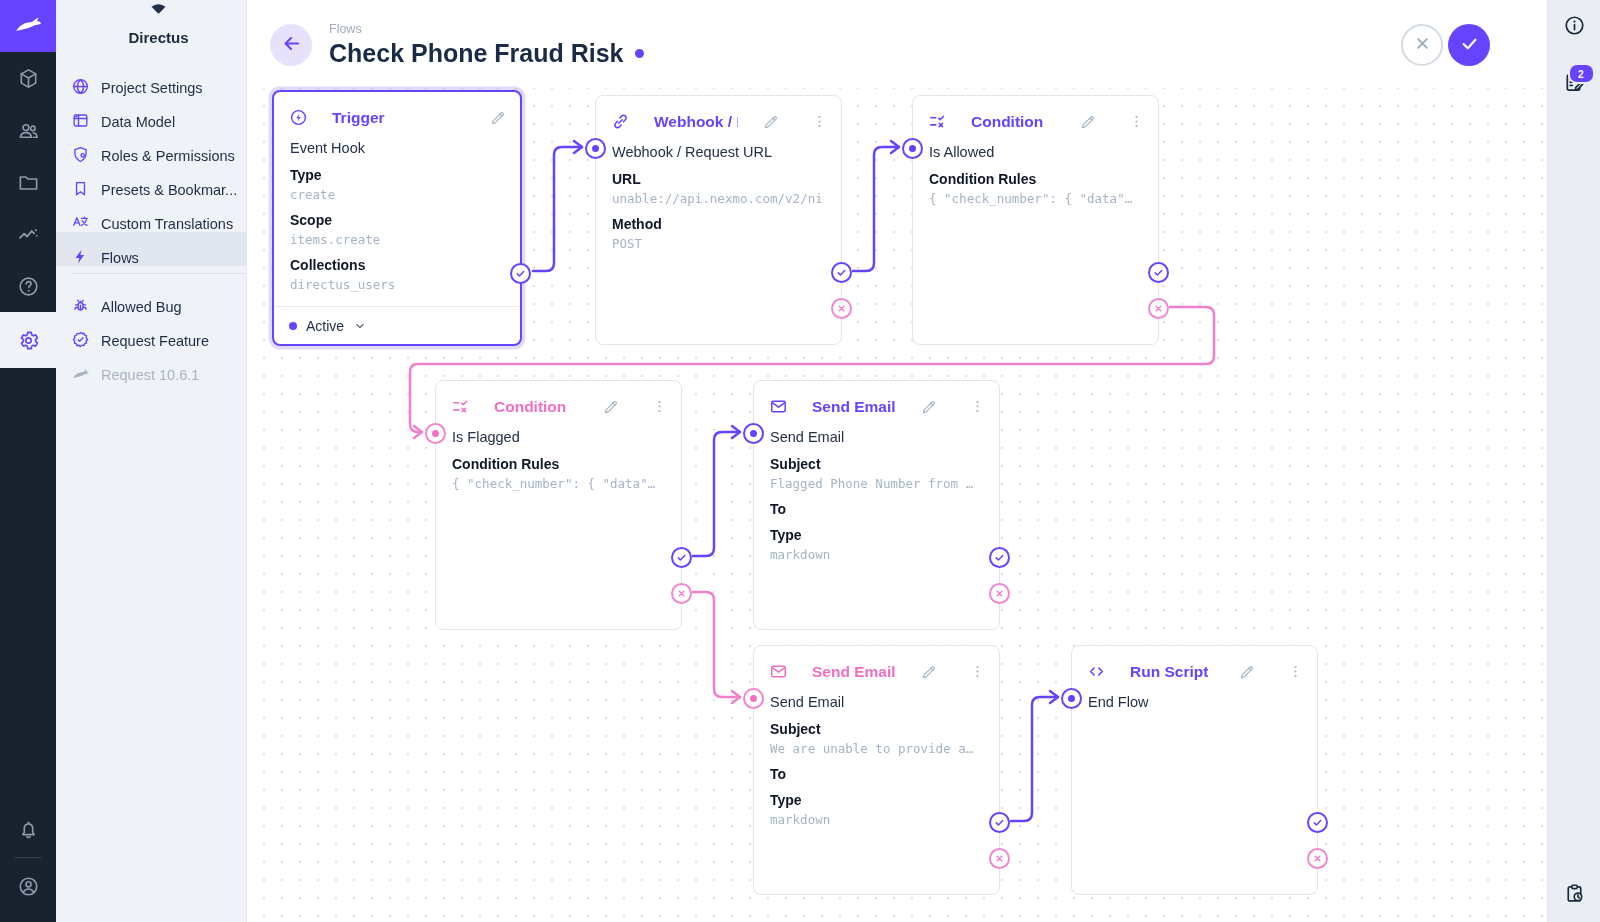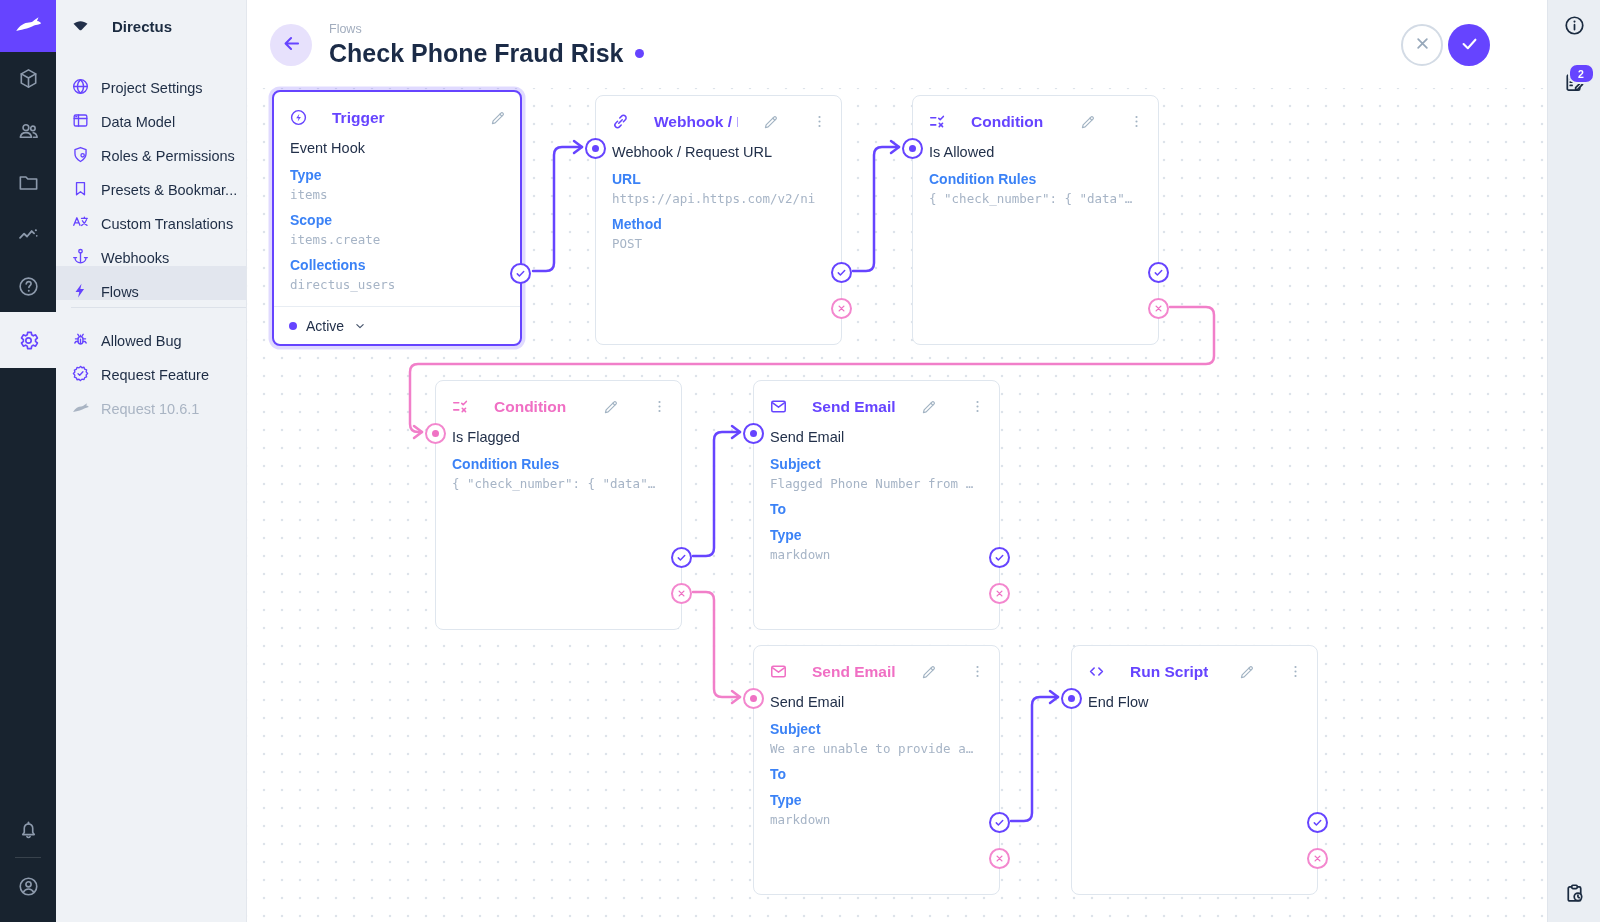--- a/index.html
+++ b/index.html
@@ -12,22 +12,22 @@
   .logo-block svg{width:30px;height:30px;}
   .mod-btn{height:52px;display:flex;align-items:center;justify-content:center;color:#8d9aac;cursor:pointer;}
   .mod-btn svg{width:23px;height:23px;}
   .mod-btn.active{background:#eff2f6;color:#6644ff;height:56px;}
   .mod-bottom{position:absolute;bottom:10px;left:0;width:100%;}
   .mod-divider{height:1px;background:rgba(255,255,255,.14);margin:2px 15px;}
 
   
   .sidebar{position:absolute;left:56px;top:0;width:190px;height:100%;background:#eff2f6;
            border-right:1px solid #e3e7ed;z-index:6;}
-  .sb-header{height:52px;display:flex;align-items:center;gap:22px;padding-left:15px;
-             font-size:15px;font-weight:600;color:#1b2b40;}
+  .sb-header{height:52px;display:flex;align-items:center;gap:10px;padding-left:15px;
+             font-size:15px;font-weight:600;color:#1b2b40;flex-direction:column;}
   .sb-header .sico{color:#22304a;}
   .sb-list{padding-top:10px;}
   .sb-item{height:34px;display:flex;align-items:flex-end;gap:11px;padding-left:15px;
            font-size:14.5px;font-weight:500;color:#1e2d45;cursor:pointer;white-space:nowrap;}
   .sb-item .sico{color:#6644ff;}
   .sb-item.active{background:#e2e6ee;}
   .sb-item.muted{color:#a9b4c3;}
   .sb-item.muted .sico{color:#a9b4c3;}
   .sico{width:19px;height:19px;display:inline-flex;flex:none;}
   .sico svg{width:100%;height:100%;}
@@ -74,21 +74,21 @@
   .op-icon svg{width:100%;height:100%;}
   .card-title{font-size:15.5px;font-weight:700;white-space:nowrap;overflow:hidden;max-width:148px;}
   .acc-purple .card-title,.acc-purple .op-icon{color:#6644ff;}
   .acc-pink .card-title,.acc-pink .op-icon{color:#f06fc4;}
   .pencil-btn{margin-left:auto;color:#a2b3c3;width:18px;height:18px;cursor:pointer;flex:none;}
   .pencil-btn svg{width:100%;height:100%;}
   .kebab-btn{color:#a2b3c3;width:17px;height:17px;margin-left:7px;cursor:pointer;flex:none;}
   .kebab-btn svg{width:100%;height:100%;}
   .card-body{padding:10px 16px 0 16px;}
   .row-name{font-size:14.5px;color:#22304a;line-height:19px;margin-top:1px;}
-  .row-label{font-size:14px;font-weight:700;color:#3b82f6;line-height:18px;margin-top:8px;}
+  .row-label{font-size:14px;font-weight:700;color:#0f172a;line-height:18px;margin-top:8px;}
   .row-value{font-family:"DejaVu Sans Mono",monospace;font-size:12.5px;color:#a6b4c6;
              line-height:17px;margin-top:2px;white-space:nowrap;overflow:hidden;}
   .card-footer{position:absolute;left:0;right:0;bottom:0;height:37px;border-top:1px solid #e8edf3;
                display:flex;align-items:center;gap:9px;padding:0 15px;font-size:14px;font-weight:500;color:#22304a;cursor:pointer;}
   .status-dot{width:8px;height:8px;border-radius:50%;background:#6644ff;}
   .chev{width:14px;height:14px;color:#45536b;}
   .chev svg{width:100%;height:100%;}
 
   
   .port{position:absolute;width:21px;height:21px;border-radius:50%;background:#fff;
@@ -232,29 +232,20 @@
         <span>Presets &amp; Bookmar...</span>
       </div>
       <div class="sb-item">
         <span class="sico">
           <svg viewBox="0 0 24 24" fill="none" stroke="currentColor" stroke-width="1.7" stroke-linecap="round" stroke-linejoin="round">
             <path d="M3.5 15.5L7.4 6l3.9 9.5M4.9 12.4h5.1"></path>
             <path d="M13.3 6.8h7.2M16.9 6.8V5.3M19.6 8.4c-1 3.3-3.1 5.7-6.1 7.3M14.4 9.8c1.2 2.7 3.3 4.7 5.9 5.8"></path>
           </svg>
         </span>
         <span>Custom Translations</span>
-      </div>
-      <div class="sb-item">
-        <span class="sico">
-          <svg viewBox="0 0 24 24" fill="none" stroke="currentColor" stroke-width="1.7" stroke-linecap="round" stroke-linejoin="round">
-            <circle cx="12" cy="5.4" r="2.2"></circle>
-            <path d="M12 7.6V20M5 13.4c0 3.9 3.1 6.6 7 6.6s7-2.7 7-6.6M3.4 13.4H7M17 13.4h3.6"></path>
-          </svg>
-        </span>
-        <span>Webhooks</span>
       </div>
       <div class="sb-item active">
         <span class="sico">
           <svg viewBox="0 0 24 24" fill="none" stroke="currentColor" stroke-width="1.7" stroke-linecap="round" stroke-linejoin="round">
             <path d="M13.3 3.4L5.7 13.9h4.7L9 20.7l7.5-10.5h-4.7z" fill="currentColor" stroke="none"></path>
           </svg>
         </span>
         <span>Flows</span>
       </div>
       <div class="sb-divider"></div>
@@ -315,21 +306,21 @@
         </span>
         <span class="card-title">Trigger</span>
         <span class="pencil-btn"><svg viewBox="0 0 24 24" fill="none" stroke="currentColor" stroke-width="1.6" stroke-linecap="round" stroke-linejoin="round">
             <path d="M4.6 19.4l.9-3.5L15.9 5.5a1.8 1.8 0 012.6 0l.1.1a1.8 1.8 0 010 2.6L8.2 18.6z"></path>
             <path d="M14.6 7l2.4 2.4"></path>
           </svg></span>
       </div>
       <div class="card-body">
         <div class="row-name">Event Hook</div>
         <div class="row-label">Type</div>
-        <div class="row-value">items</div>
+        <div class="row-value">create</div>
         <div class="row-label">Scope</div>
         <div class="row-value">items.create</div>
         <div class="row-label">Collections</div>
         <div class="row-value">directus_users</div>
       </div>
       <div class="card-footer">
         <span class="status-dot"></span>
       <span>Active</span>
       <span class="chev"><svg viewBox="0 0 24 24" fill="none" stroke="currentColor" stroke-width="2" stroke-linecap="round" stroke-linejoin="round">
             <path d="M6.6 9.6l5.4 5.3 5.4-5.3"></path>
@@ -357,21 +348,21 @@
           </svg></span>
         <span class="kebab-btn"><svg viewBox="0 0 24 24" fill="none" stroke="currentColor" stroke-width="1.7" stroke-linecap="round" stroke-linejoin="round">
             <circle cx="12" cy="5.6" r="1.5" fill="currentColor" stroke="none"></circle>
             <circle cx="12" cy="12" r="1.5" fill="currentColor" stroke="none"></circle>
             <circle cx="12" cy="18.4" r="1.5" fill="currentColor" stroke="none"></circle>
           </svg></span>
       </div>
       <div class="card-body">
         <div class="row-name">Webhook / Request URL</div>
         <div class="row-label">URL</div>
-        <div class="row-value">https://api.https.com/v2/ni</div>
+        <div class="row-value">unable://api.nexmo.com/v2/ni</div>
         <div class="row-label">Method</div>
         <div class="row-value">POST</div>
       </div>
       <div class="port port-in p-purple" style="left: -11px; top: 41.5px;"></div>
       <div class="port p-purple" style="right: -11px; top: 165.5px;">
         <svg viewBox="0 0 24 24" fill="none" stroke="currentColor" stroke-width="3.2" stroke-linecap="round" stroke-linejoin="round">
           <path d="M5 12.8l4.6 4.6L19 7.6"></path>
         </svg>
       </div>
       <div class="port p-pink" style="right: -11px; top: 201.5px;">

